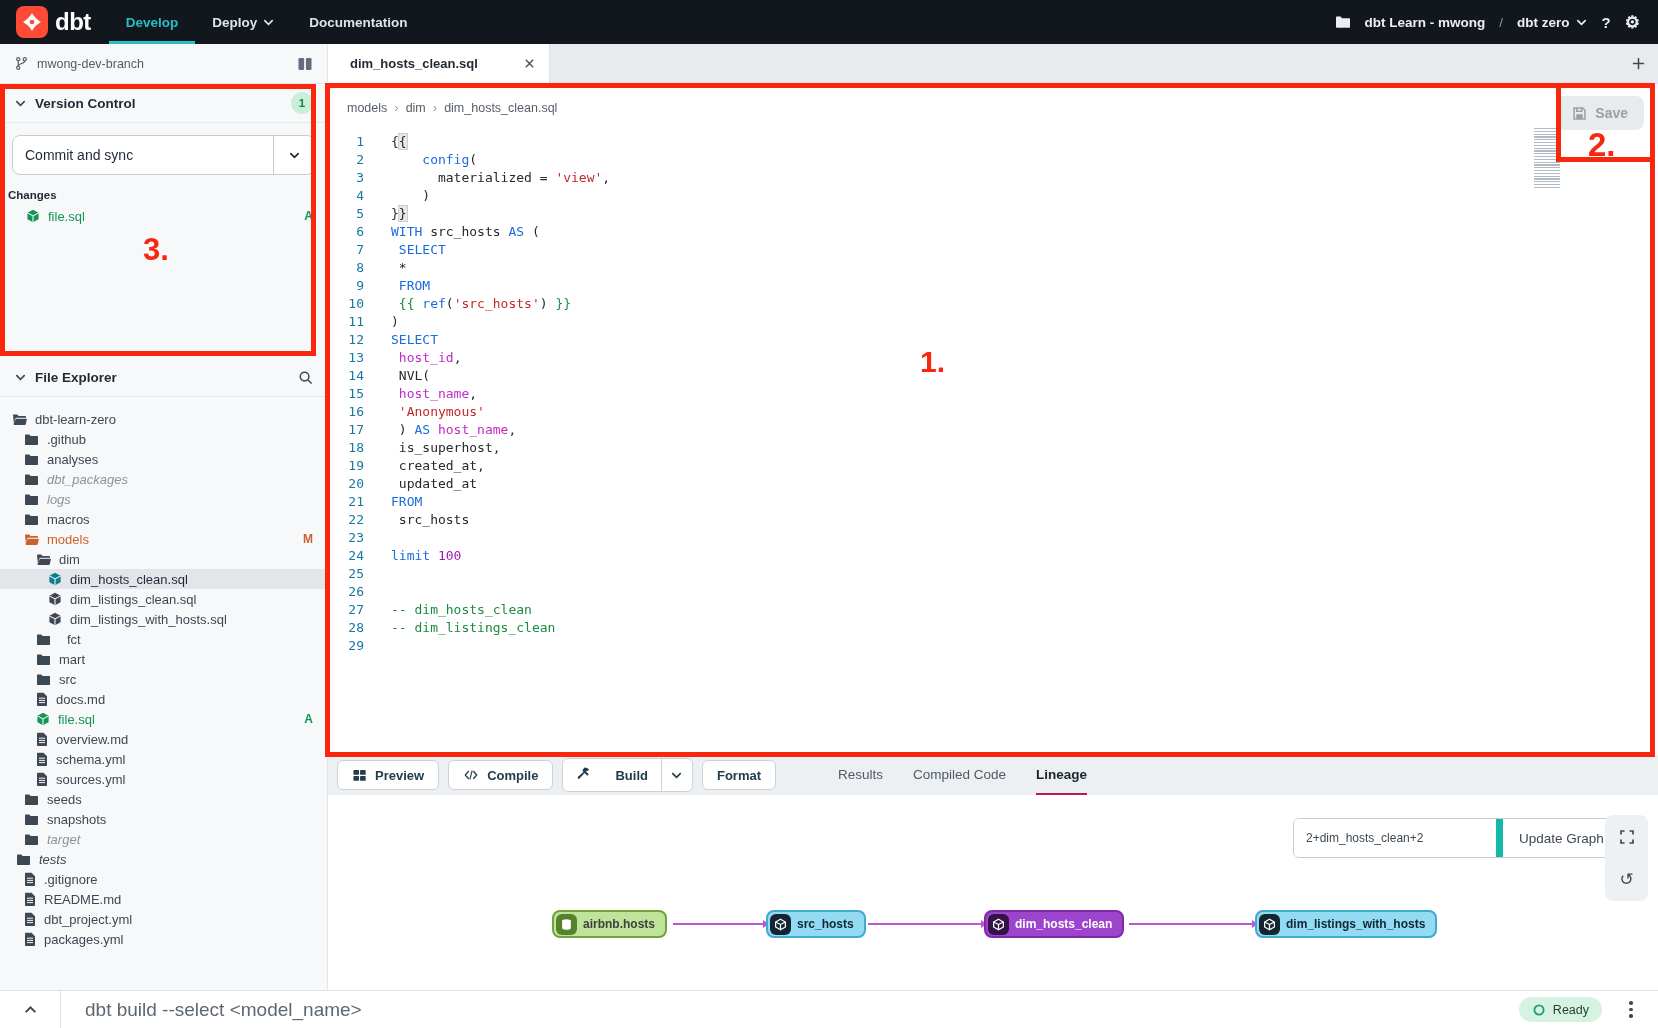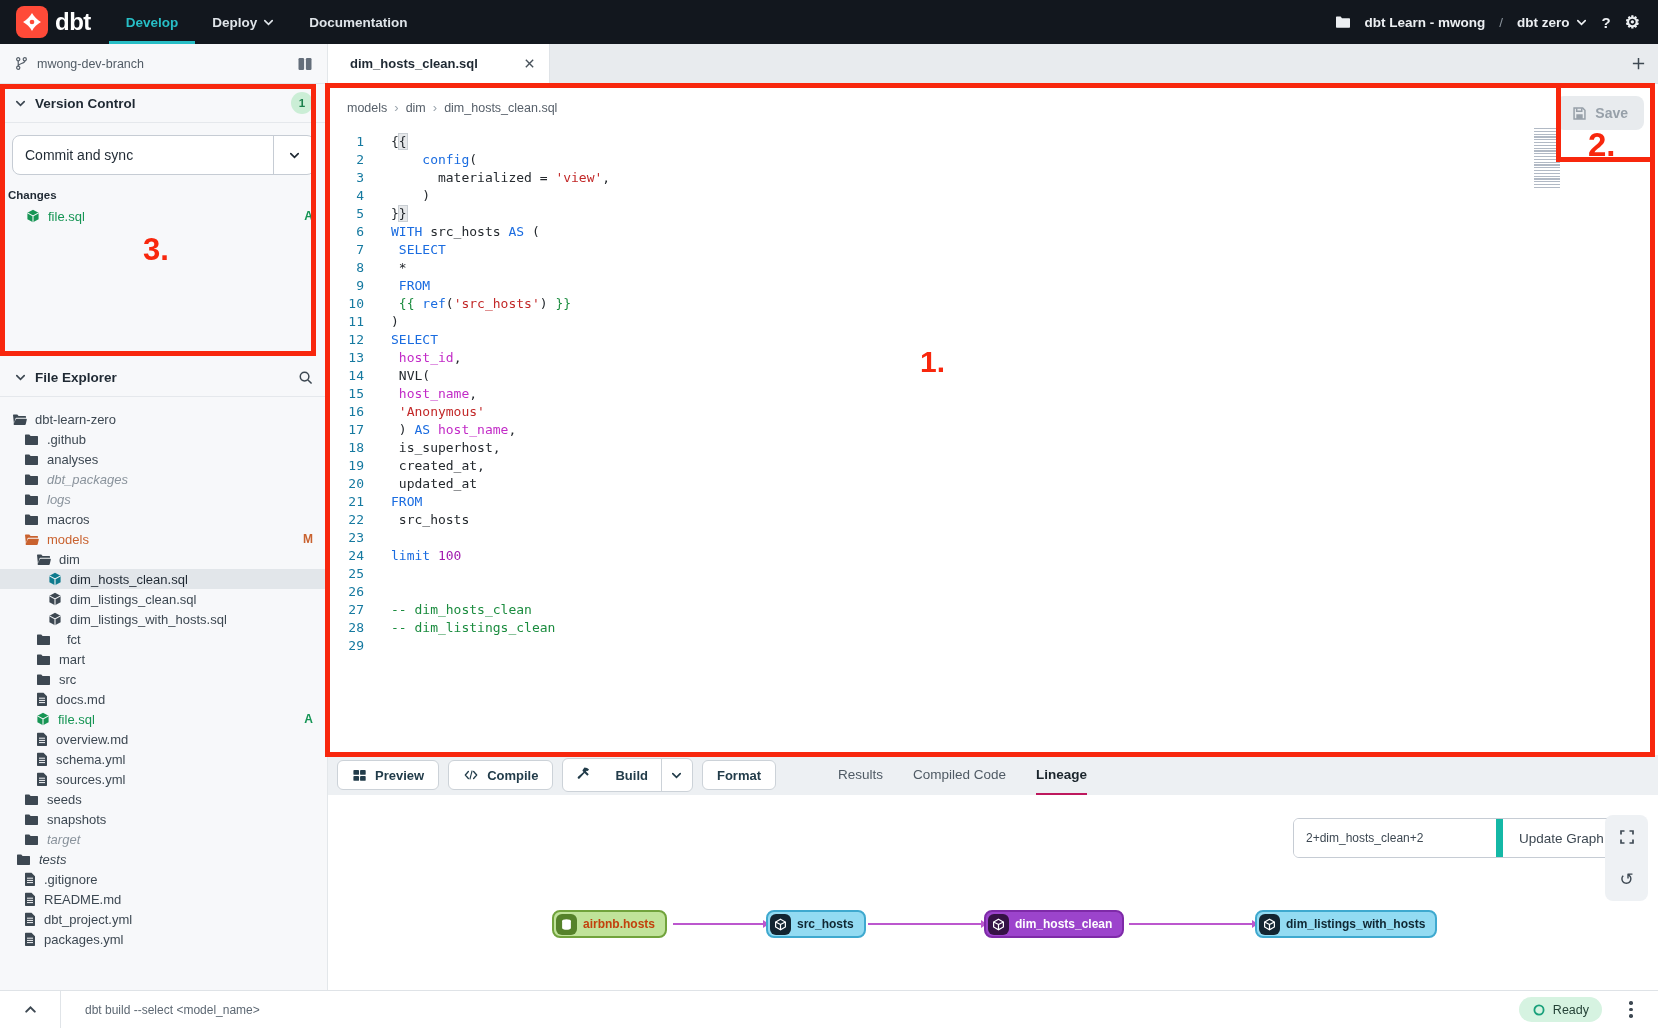--- a/index.html
+++ b/index.html
@@ -122,37 +122,37 @@
                 border-radius:8px;display:flex;flex-direction:column;}
   .lin-sidebtn{flex:1;display:flex;align-items:center;justify-content:center;color:#3f4a54;cursor:pointer;}
   .refresh-glyph{font-size:17px;line-height:1;}
 
   .node{position:absolute;top:115px;height:28px;display:flex;align-items:center;gap:6px;
         padding:0 10px 0 2px;border-radius:8px;border:2px solid;box-sizing:border-box;cursor:pointer;}
   .node .nicon{width:21px;height:21px;border-radius:6px;display:flex;align-items:center;justify-content:center;}
   .node-label{font-size:12px;font-weight:700;white-space:nowrap;}
   .node.seed{background:#c0e39a;border-color:#71a33c;}
   .node.seed .nicon{background:#55822a;color:#fff;}
-  .node.seed .node-label{color:#c2410c;}
+  .node.seed .node-label{color:#404040;}
   .node.model{background:#93dbf2;border-color:#3fa9cf;}
   .node.model .nicon{background:#132531;color:#fff;}
   .node.model .node-label{color:#0f2733;}
   .node.model-selected{background:#9c44cc;border-color:#7e2aa8;}
   .node.model-selected .nicon{background:#351245;color:#fff;}
   .node.model-selected .node-label{color:#fff;}
   .edge{position:absolute;top:128px;height:2px;background:#bc57ce;}
   .edge:after{content:"";position:absolute;right:-5px;top:-3px;width:0;height:0;
               border-left:6px solid #bc57ce;border-top:4px solid transparent;border-bottom:4px solid transparent;}
 
   
   .commandbar{position:absolute;left:0;bottom:0;width:1658px;height:38px;background:#fff;
               border-top:1px solid #dfe3e7;display:flex;align-items:center;box-sizing:border-box;}
   .cb-chevron{width:60px;display:flex;align-items:center;justify-content:center;color:#3d4852;cursor:pointer;}
   .cb-input{flex:1;height:100%;border-left:1px solid #e0e4e8;display:flex;align-items:center;
-            padding-left:24px;font-size:12px;color:#5d6873;}
+            padding-left:24px;font-size:19px;color:#5d6873;}
   .ready-pill{display:flex;align-items:center;gap:7px;background:#d6f3e1;border-radius:13px;
               height:25px;padding:0 13px;font-size:12.5px;color:#244237;font-weight:400;margin-right:14px;}
   .kebab{width:30px;display:flex;flex-direction:column;align-items:center;gap:3px;margin-right:12px;cursor:pointer;}
   .kebab i{width:3.5px;height:3.5px;border-radius:50%;background:#3d4852;}
 
   
   .ann{position:absolute;z-index:60;pointer-events:none;}
   .ann-box{border:5px solid #f8270d;box-sizing:border-box;}
   .ann-label{color:#f8270d;font-weight:700;font-family:"Liberation Sans",sans-serif;}
   .ann-b1{left:325px;top:83px;width:1330px;height:674px;}

